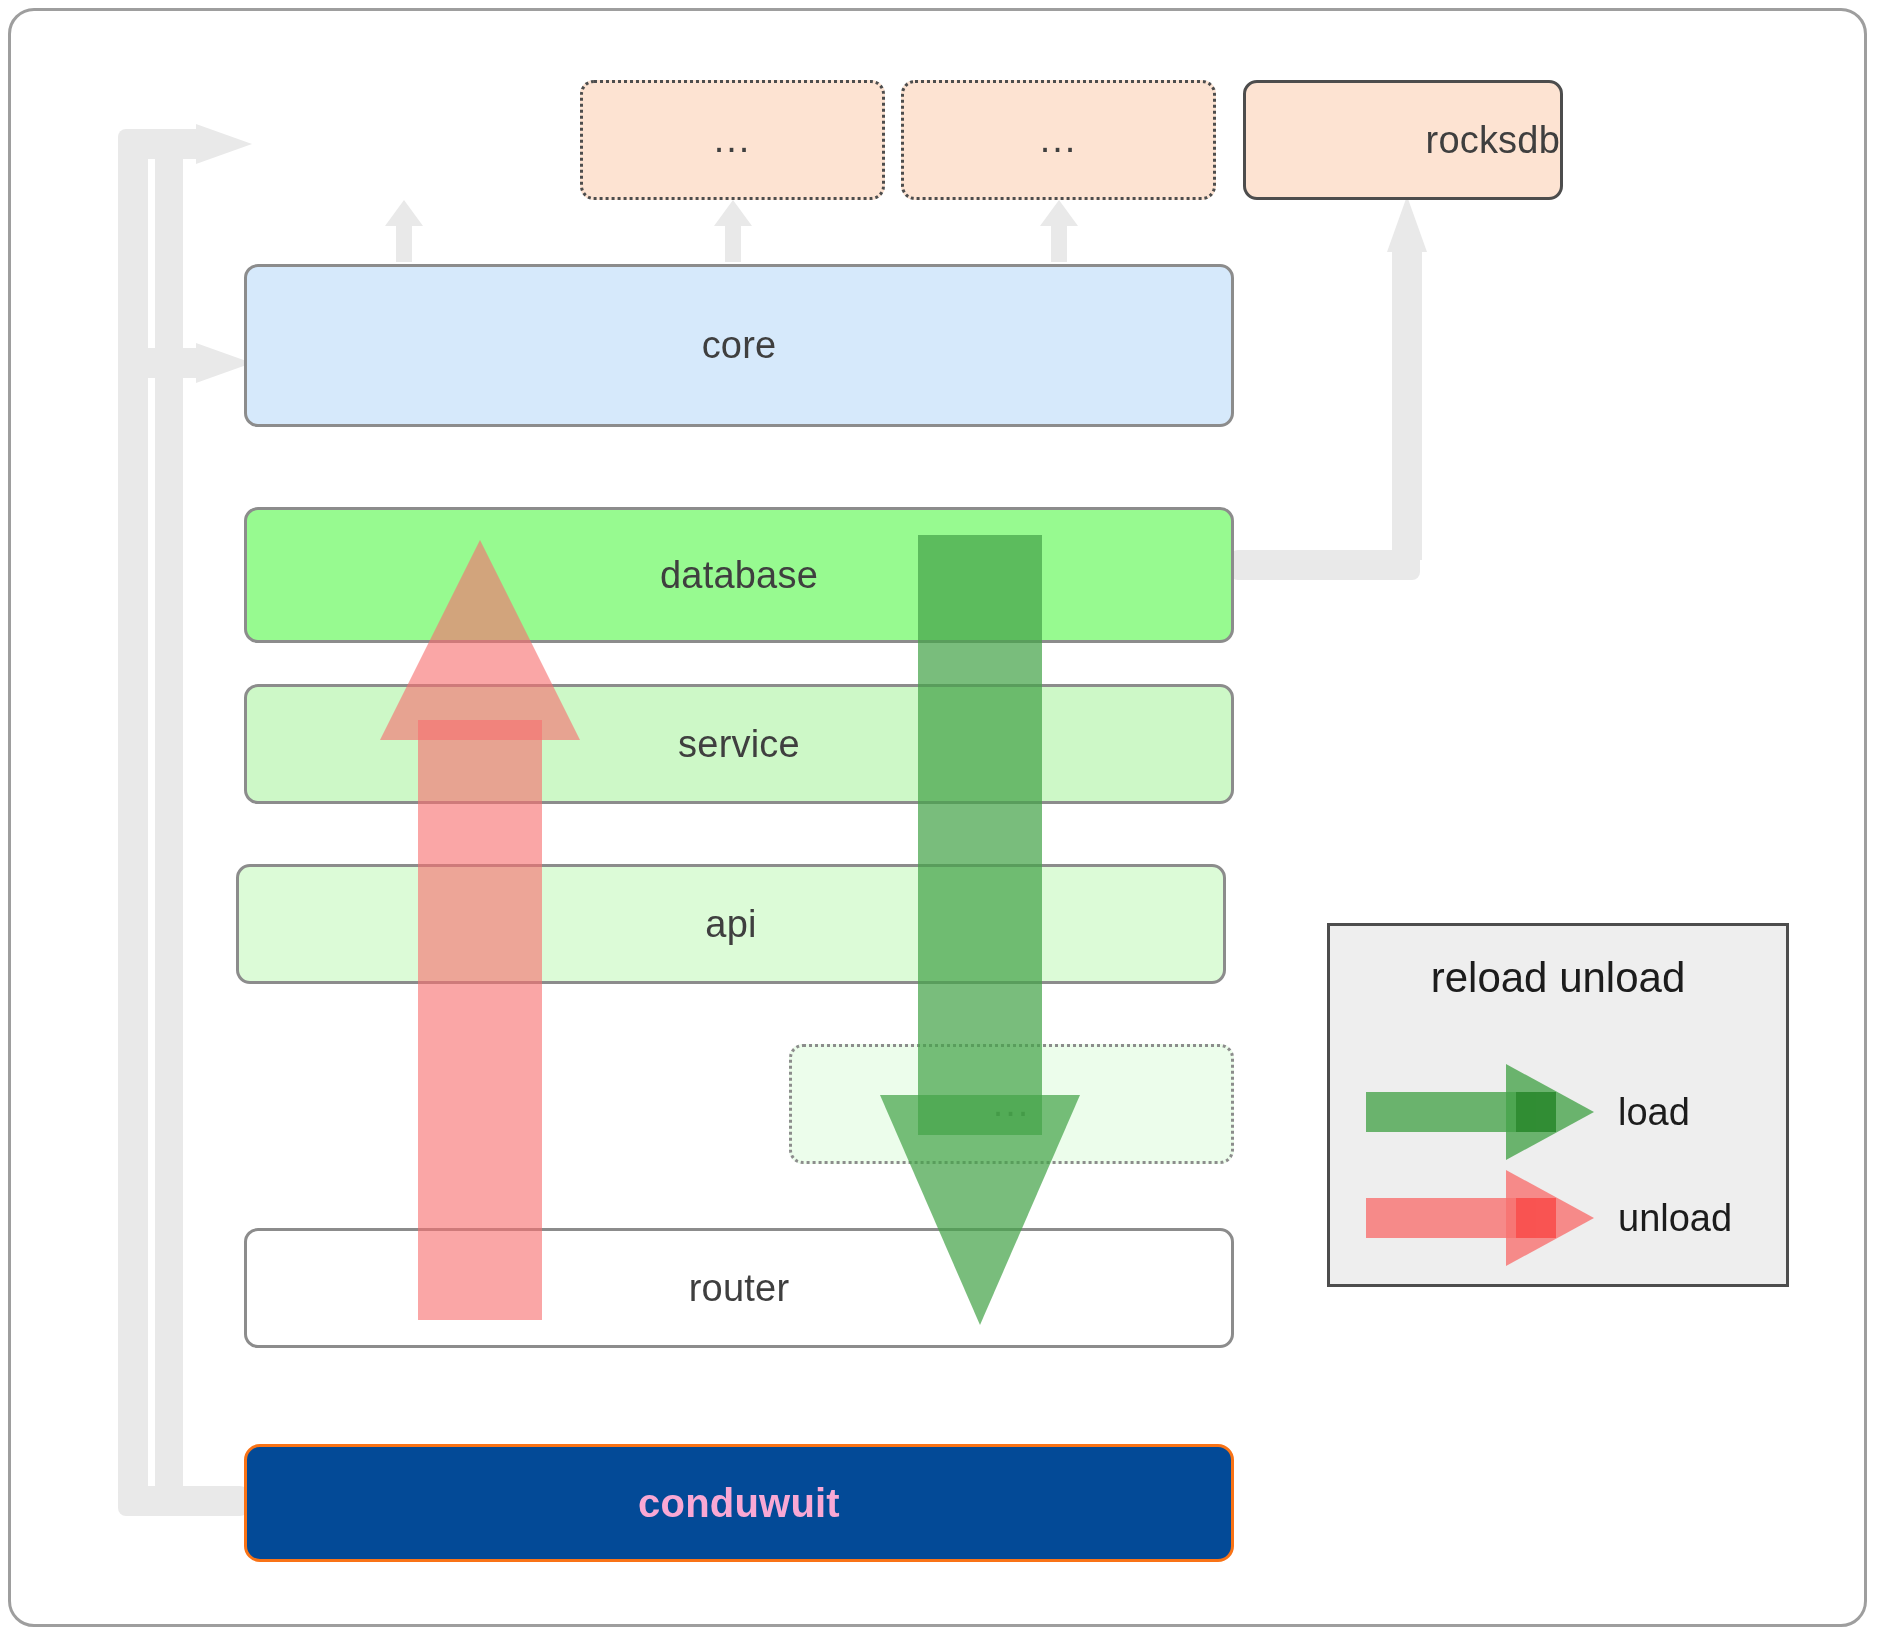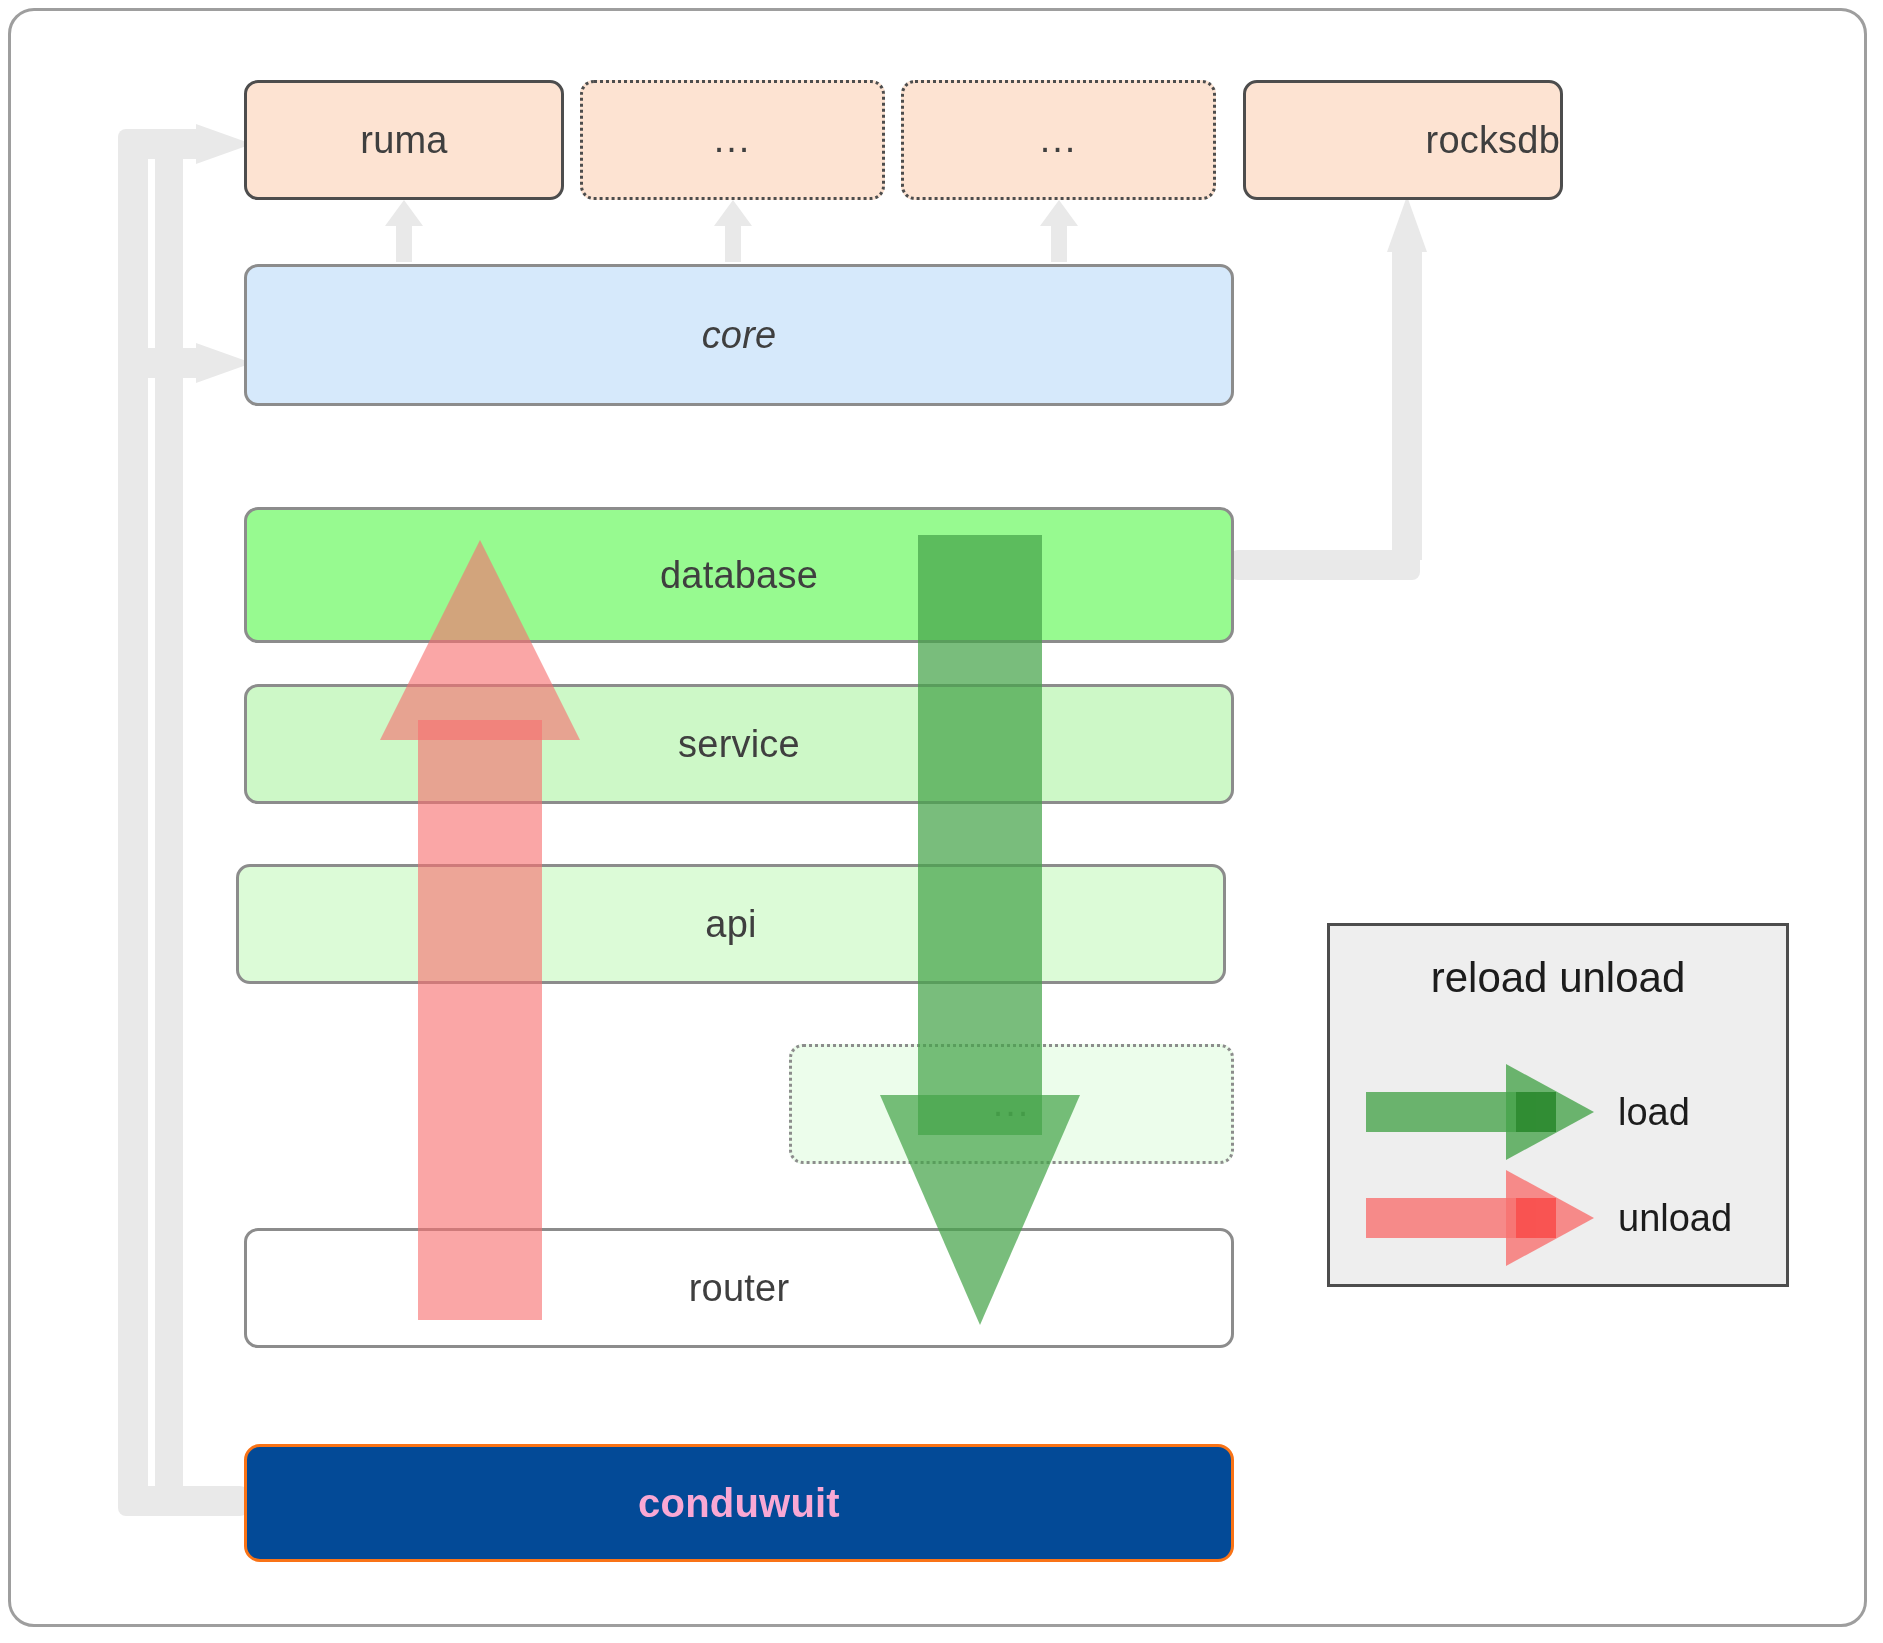--- a/index.html
+++ b/index.html
@@ -122,37 +122,34 @@
   <svg class="greyarrow" style="left:381px; top:200px;" width="46" height="62" viewBox="0 0 46 62">
     <polygon points="23,0 4,26 15,26 15,62 31,62 31,26 42,26" fill="#e9e9e9"></polygon>
   </svg>
   <svg class="greyarrow" style="left:710px; top:200px;" width="46" height="62" viewBox="0 0 46 62">
     <polygon points="23,0 4,26 15,26 15,62 31,62 31,26 42,26" fill="#e9e9e9"></polygon>
   </svg>
   <svg class="greyarrow" style="left:1036px; top:200px;" width="46" height="62" viewBox="0 0 46 62">
     <polygon points="23,0 4,26 15,26 15,62 31,62 31,26 42,26" fill="#e9e9e9"></polygon>
   </svg>
 
-  <div class="node solid dep" style="left:244px; top:80px; width:320px; height:120px;">
-    <span>ruma</span>
-  </div>
 
   <div class="node dotted dep" style="left:580px; top:80px; width:305px; height:120px;">
     <span class="dots">...</span>
   </div>
 
   <div class="node dotted dep" style="left:901px; top:80px; width:315px; height:120px;">
     <span class="dots">...</span>
   </div>
 
   <div class="node solid dep" style="left:1243px; top:80px; width:320px; height:120px;justify-content:flex-end;">
     <span>rocksdb</span>
   </div>
 
-  <div class="node grayline core" style="left:244px; top:264px; width:990px; height:142px;font-style:italic;">
+  <div class="node grayline core" style="left:244px; top:264px; width:990px; height:163px;">
     <span>core</span>
   </div>
 
   <div class="node grayline database" style="left:244px; top:507px; width:990px; height:136px;">
     <span>database</span>
   </div>
 
   <div class="node grayline service" style="left:244px; top:684px; width:990px; height:120px;">
     <span>service</span>
   </div>

